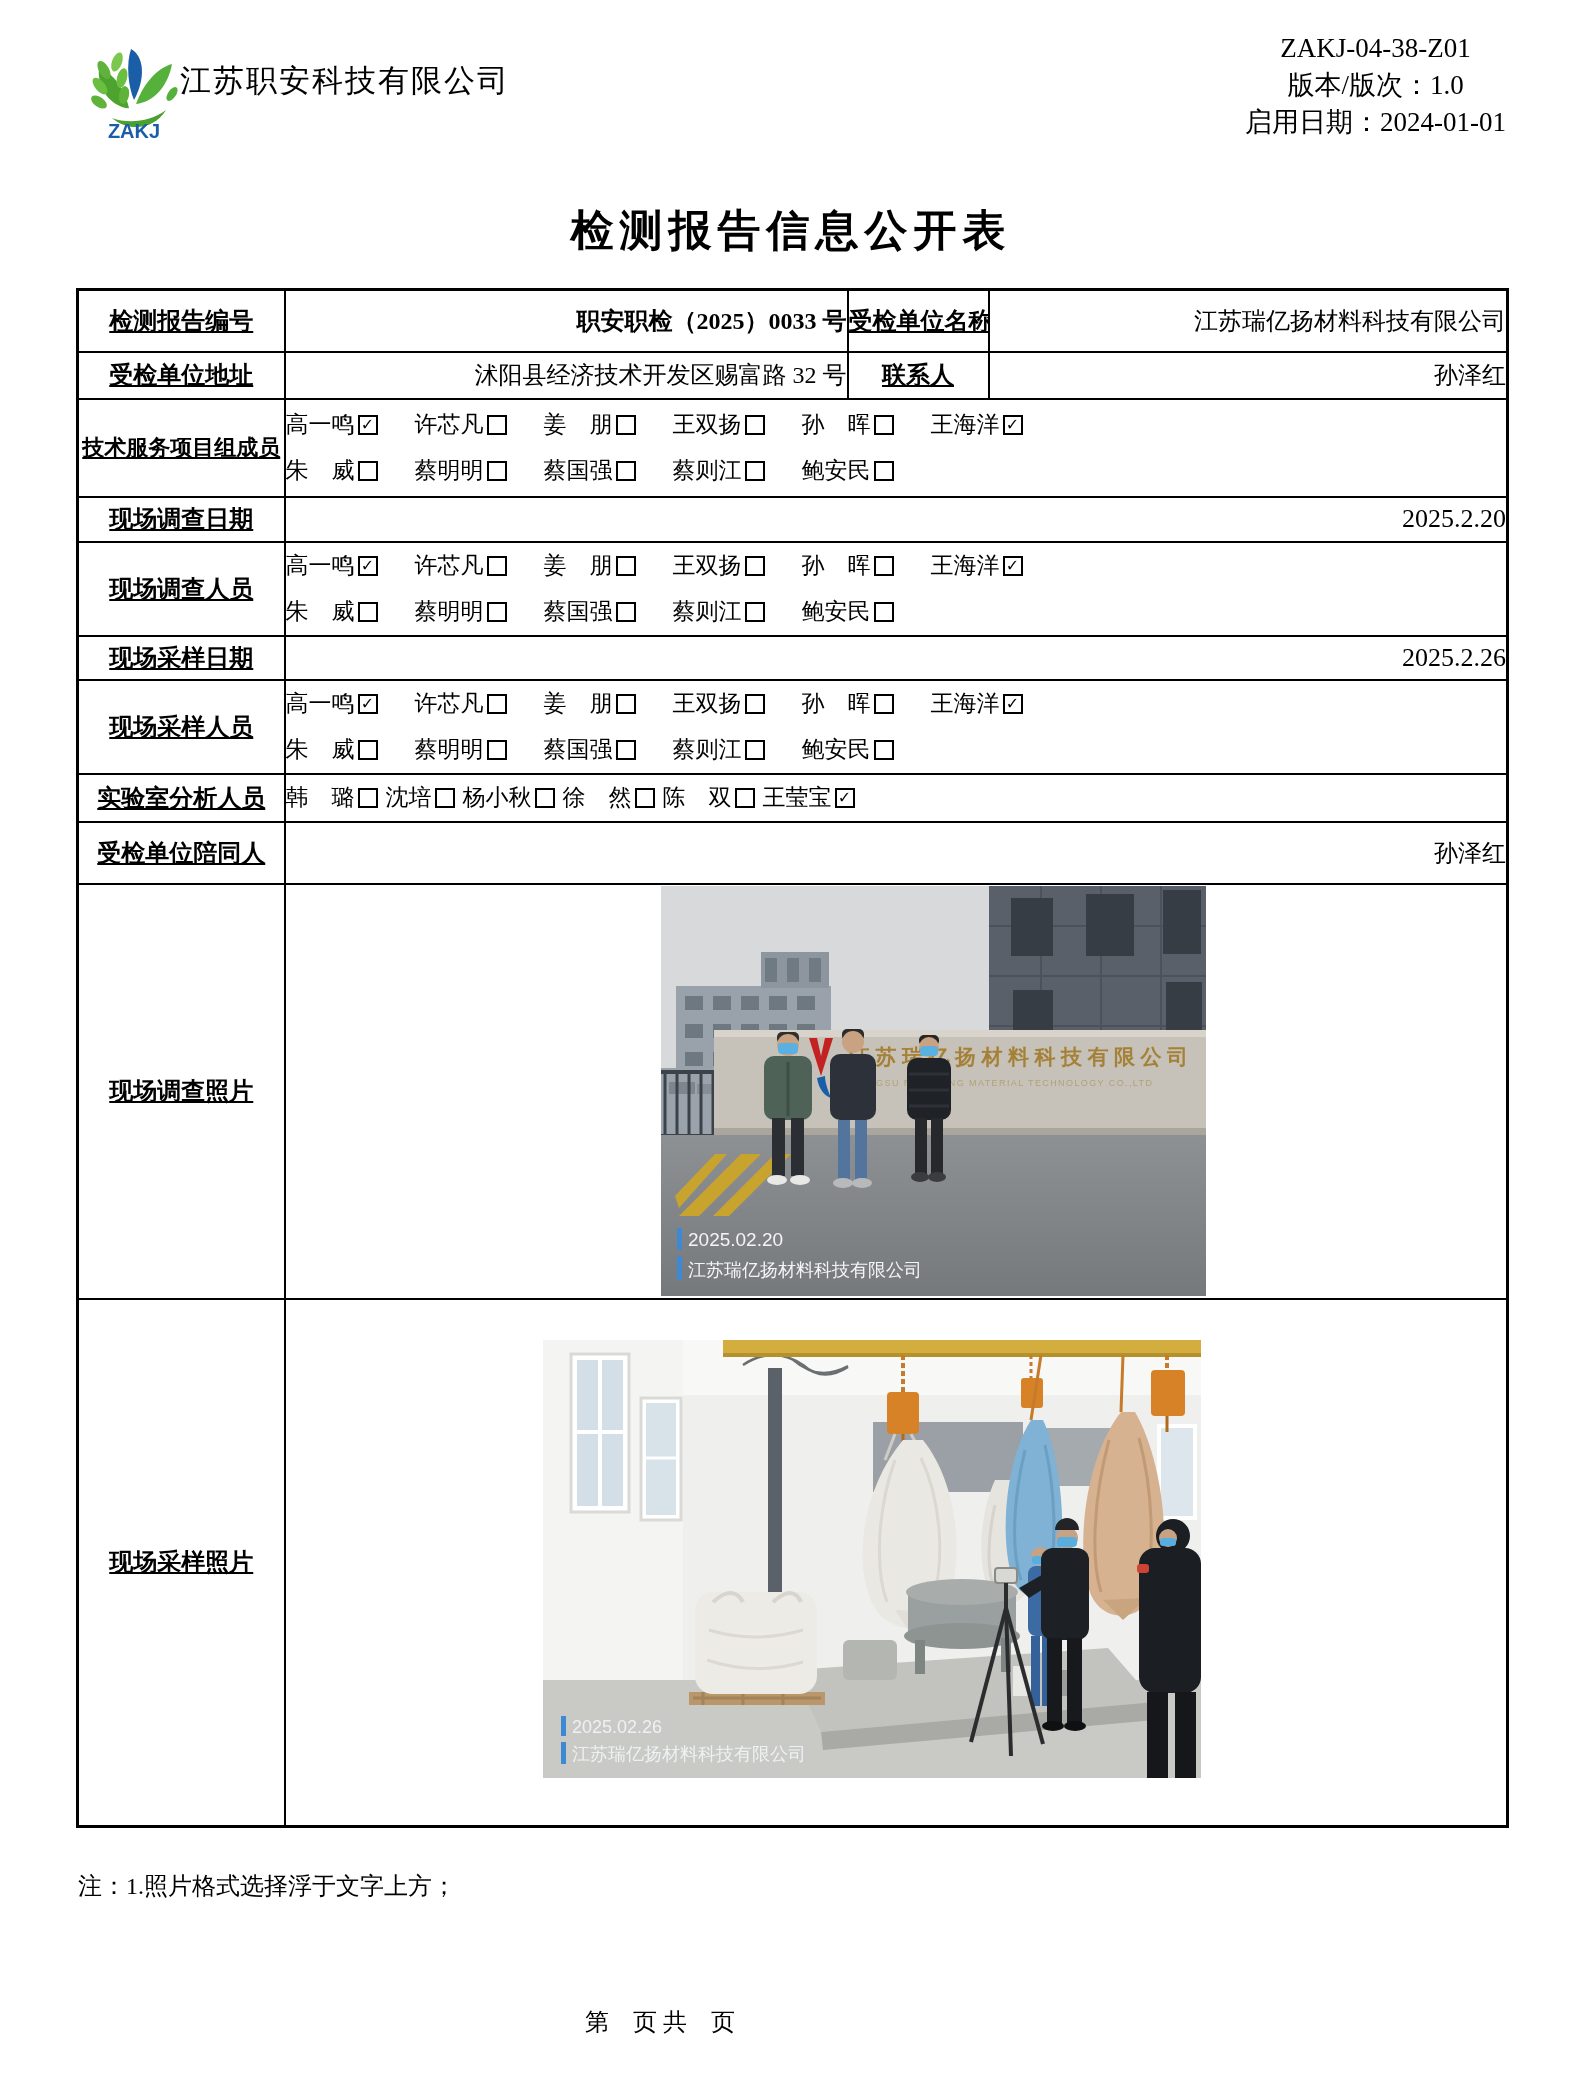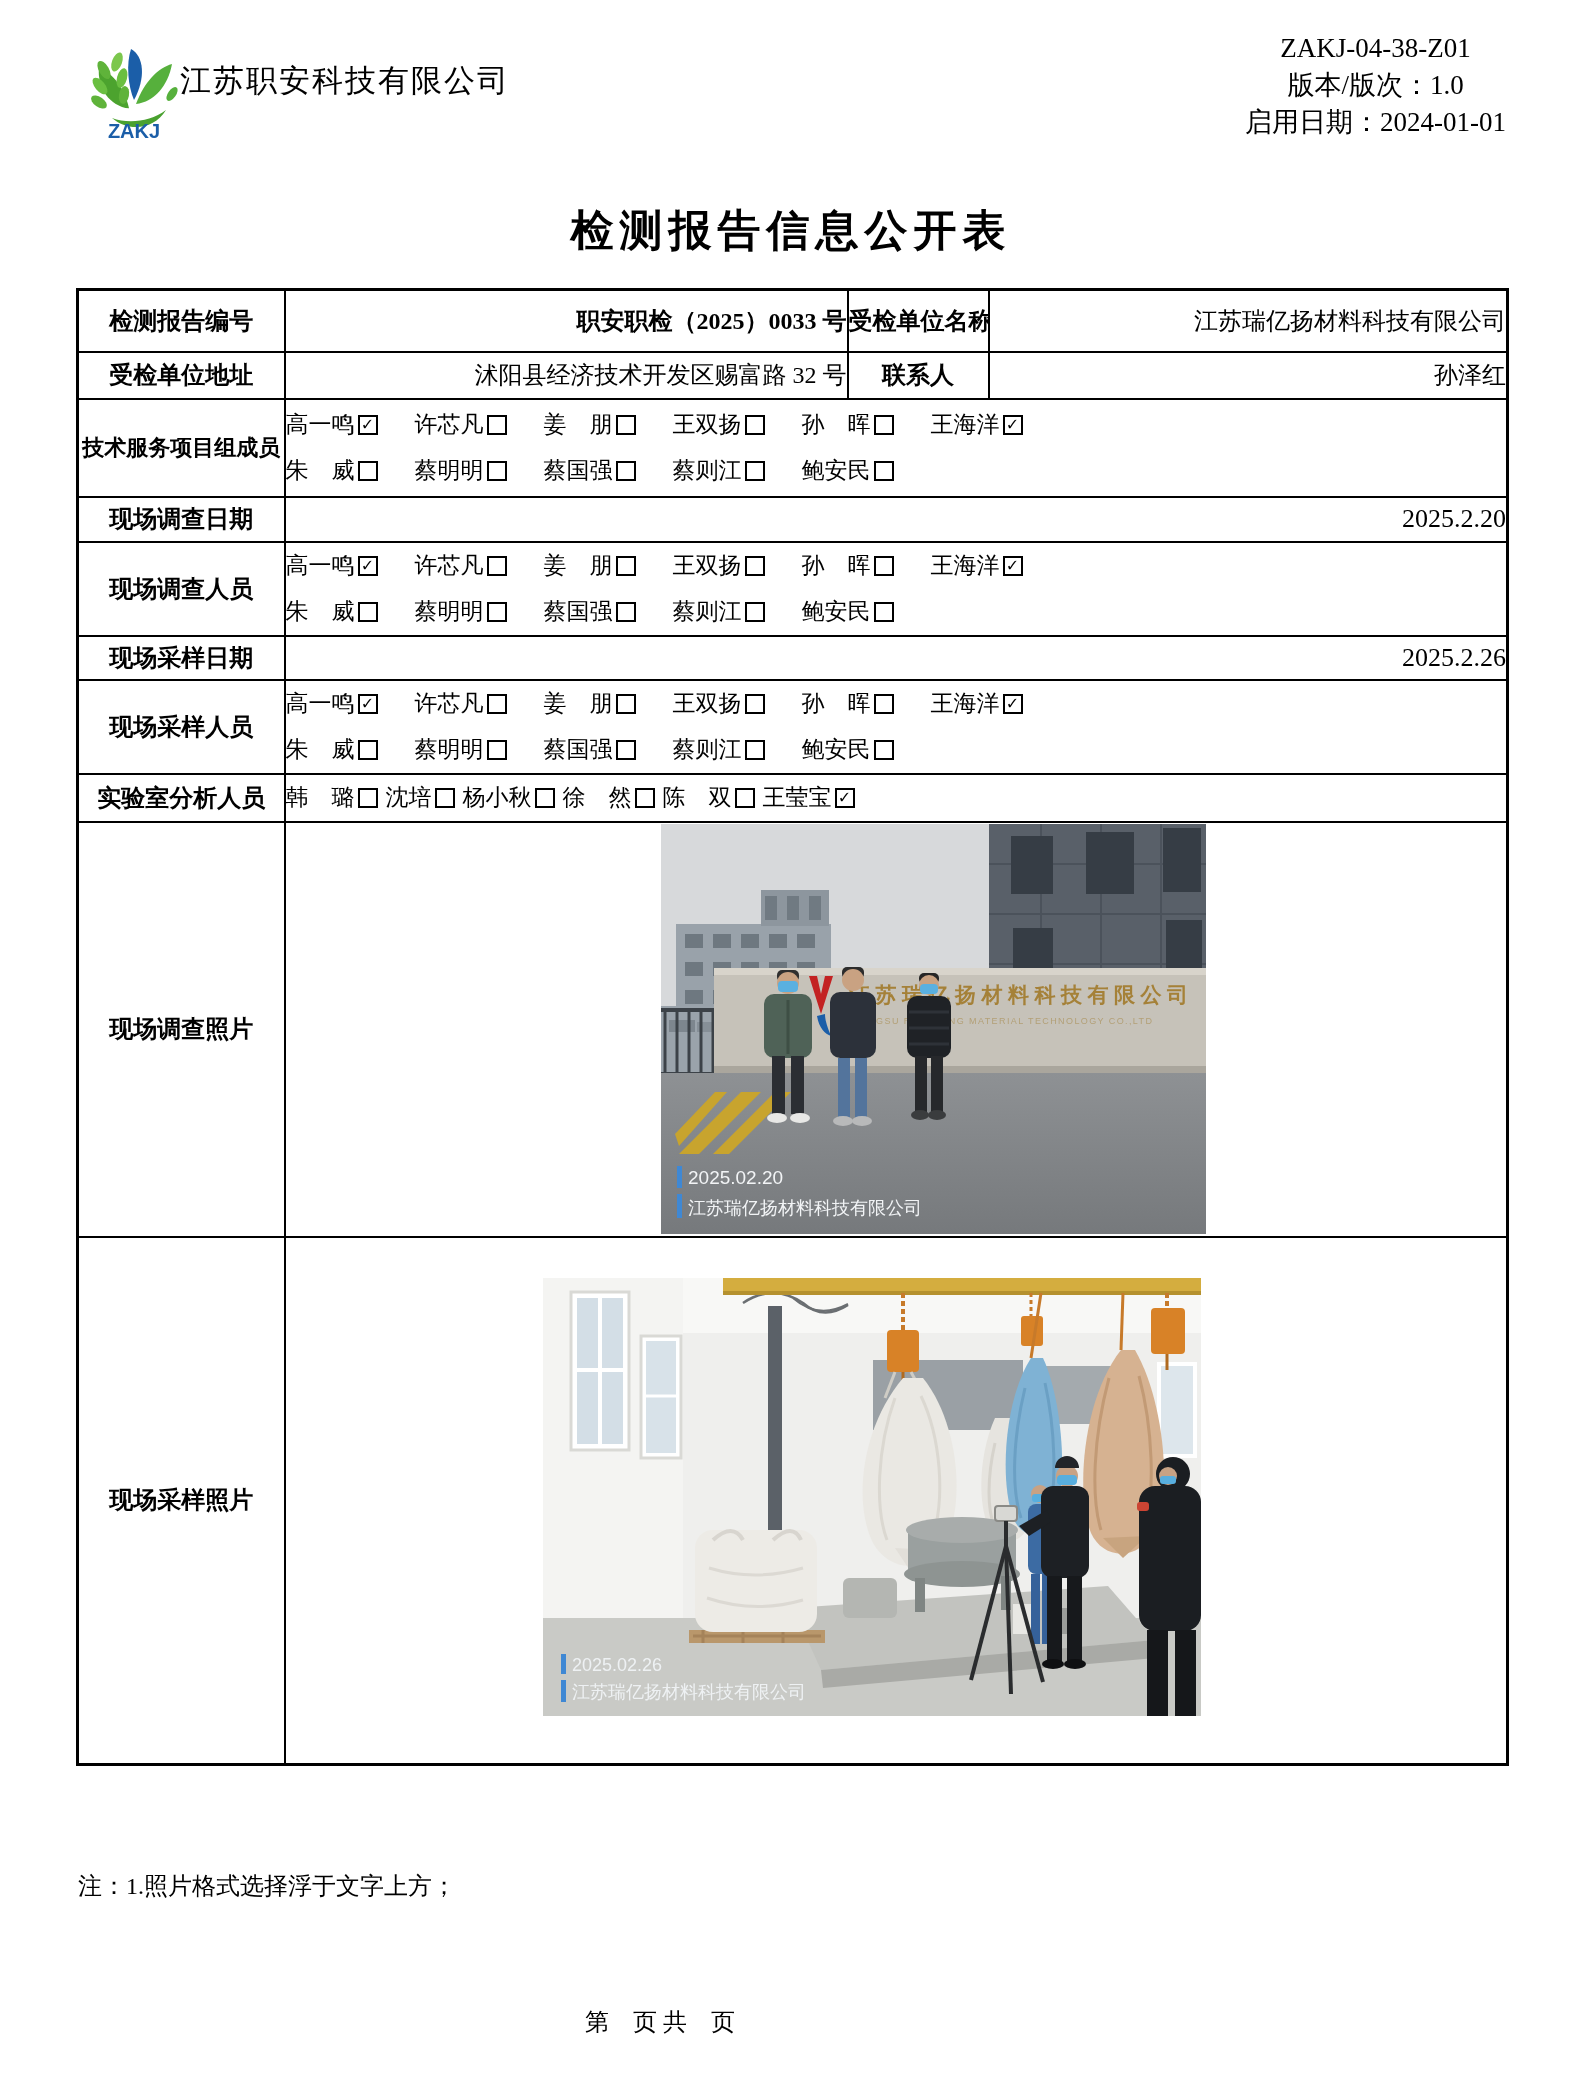--- a/index.html
+++ b/index.html
@@ -11,21 +11,21 @@
   .company-name{position:absolute;left:180px;top:60px;font-size:31px;letter-spacing:2px;}
   .doc-meta{position:absolute;right:81px;top:30px;text-align:center;font-size:27px;line-height:37px;}
 
   .doc-title{position:absolute;left:76px;top:202px;width:1430px;text-align:center;
              font-size:43px;font-weight:700;letter-spacing:6px;}
 
   
   table.main{position:absolute;left:76px;top:288px;width:1430px;border-collapse:collapse;
              table-layout:fixed;border:3px solid #000;}
   table.main td{border:2px solid #000;padding:0;vertical-align:middle;font-size:24px;overflow:hidden;}
-  td.lbl{font-weight:700;text-align:center;white-space:nowrap;}
+  td.lbl{font-weight:700;text-align:center;white-space:nowrap;text-decoration:underline;}
   td.val-c{text-align:right;}
   .staff-cell{padding-left:14px;}
   .staff-line{display:flex;align-items:center;column-gap:37px;height:46px;white-space:nowrap;}
   .staff-line.lab{column-gap:28px;gap:8px;}
   .staff{display:inline-flex;align-items:center;font-size:23px;}
   .cb{width:16px;height:16px;border:2.5px solid #000;margin-left:3px;display:inline-flex;
       align-items:center;justify-content:center;font-size:16px;font-weight:700;line-height:1;
       font-family:"DejaVu Sans", sans-serif;}
   .photo-cell{position:relative;}
   .photo-frame{position:absolute;top:0;left:0;}
@@ -279,20 +279,24 @@
               <span class="staff">
                 <span>陈　双</span>
                 <span class="cb"></span>
               </span>
               <span class="staff">
                 <span>王莹宝</span>
                 <span class="cb">✓</span>
               </span>
             </div>
       </td>
+    </tr>
+    <tr style="height:62px">
+      <td class="lbl">受检单位陪同人</td>
+      <td colspan="3" class="val-c">孙泽红</td>
     </tr>
 
     <tr style="height:415px">
       <td class="lbl">现场调查照片</td>
       <td colspan="3" class="photo-cell">
         <div class="photo-frame" style="left:375px;top:1px;">
         <svg width="545" height="410" viewBox="0 0 545 410">
           <rect x="0" y="0" width="545" height="410" fill="#d7d9db"></rect>
           <g>
             <rect x="15" y="100" width="155" height="152" fill="#99a2aa"></rect>

